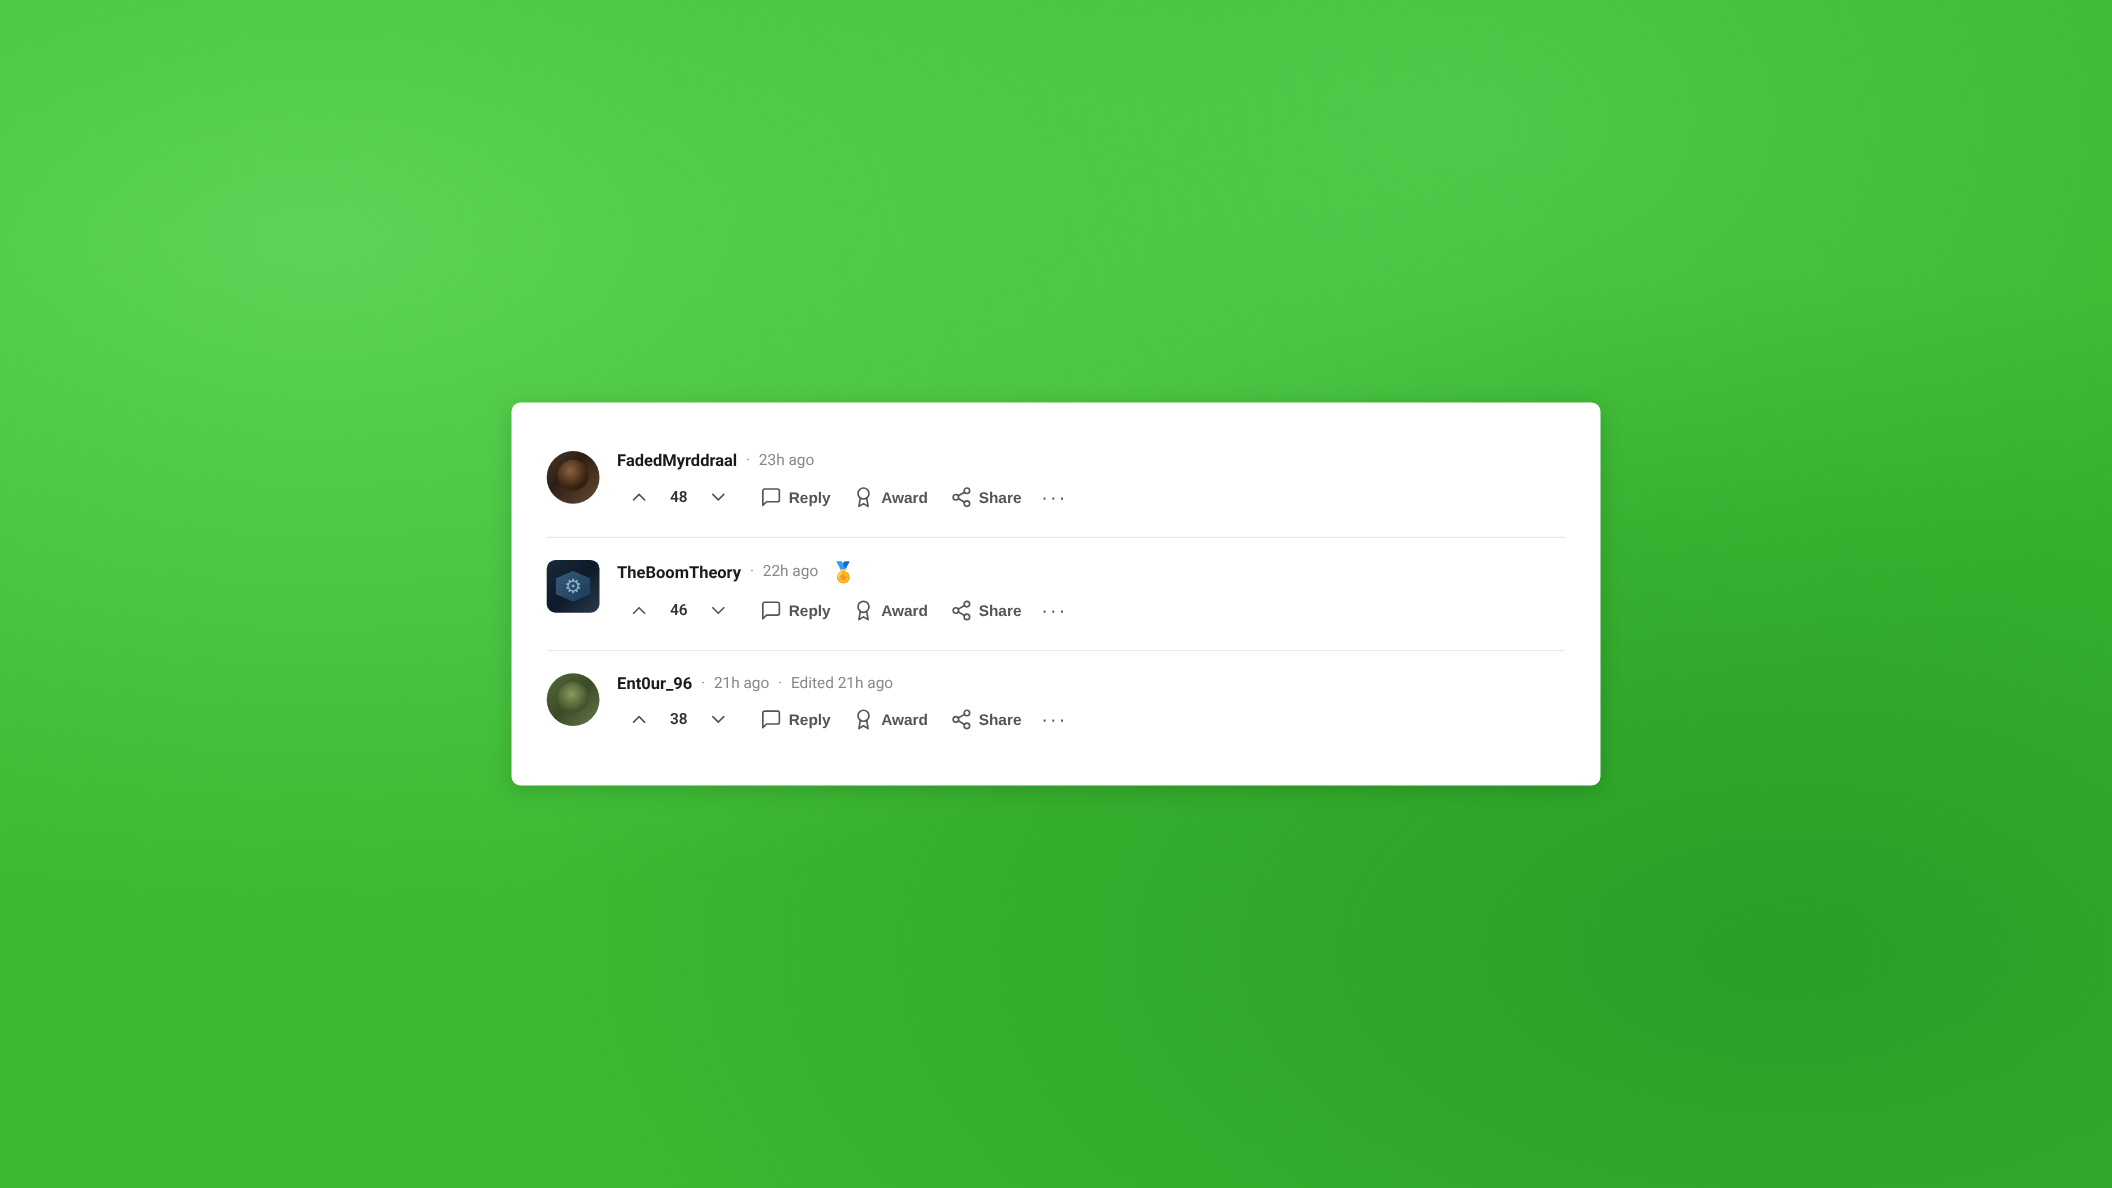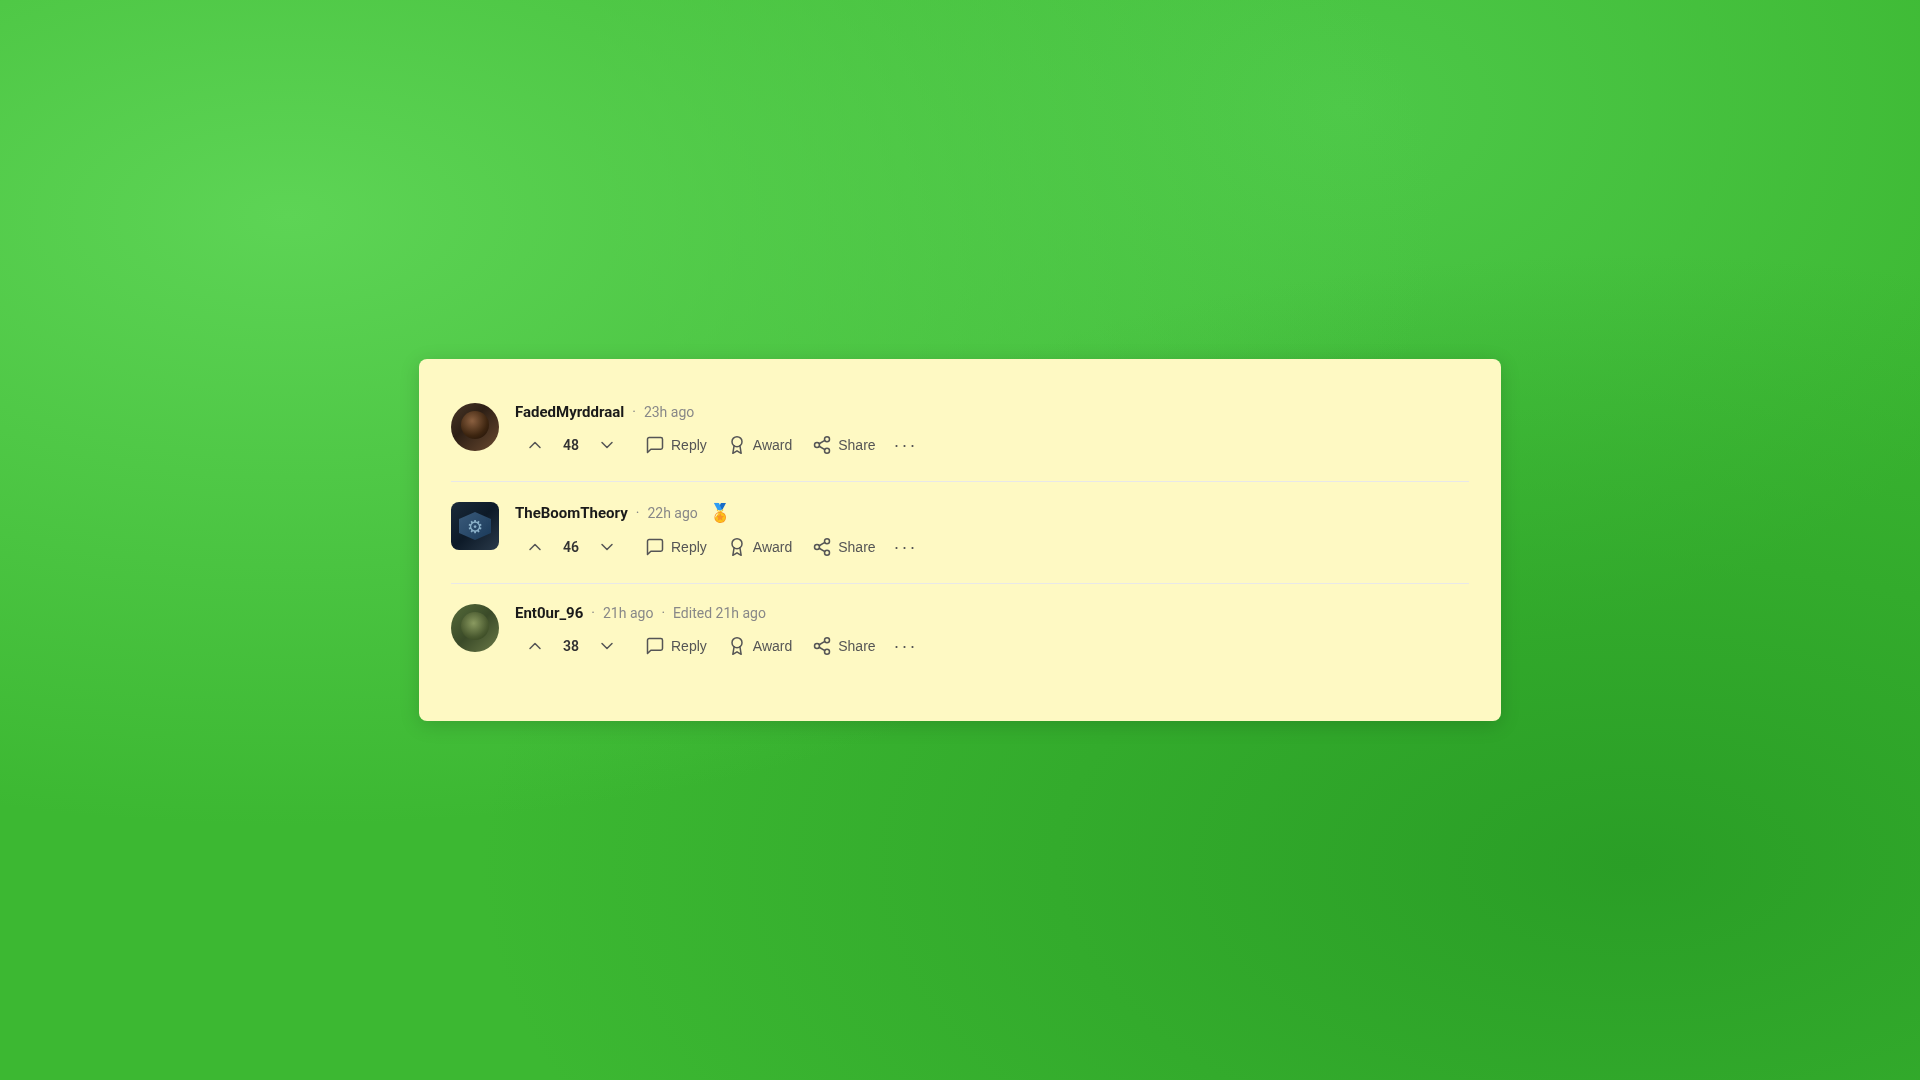--- a/index.html
+++ b/index.html
@@ -12,24 +12,24 @@
         radial-gradient(ellipse at 15% 20%, #5dd455 0%, transparent 50%),
         radial-gradient(ellipse at 85% 80%, #2a9e26 0%, transparent 50%),
         radial-gradient(ellipse at 70% 10%, #4dc848 0%, transparent 40%);
       display: flex;
       align-items: center;
       justify-content: center;
       font-family: -apple-system, BlinkMacSystemFont, 'Segoe UI', Roboto, sans-serif;
     }
 
     .comment-card {
-      background: #fef9c3;
+      background: #ffffff;
       border-radius: 8px;
-      width: 1082px;
-      padding: 24px 32px 39px 32px;
+      width: 990px;
+      padding: 24px 32px 24px 32px;
       box-shadow: 0 4px 20px rgba(0,0,0,0.15);
     }
 
     .comment {
       display: flex;
       gap: 16px;
       padding: 20px 0;
     }
 
     .avatar {
@@ -161,21 +161,21 @@
       display: flex;
       align-items: center;
       gap: 6px;
       padding: 6px 10px;
       border: none;
       background: transparent;
       cursor: pointer;
       border-radius: 20px;
       color: #555;
       font-size: 14px;
-      font-weight: 400;
+      font-weight: 700;
       transition: background 0.15s;
     }
 
     .vote-count {
       font-size: 14px;
       font-weight: 600;
       color: #333;
       min-width: 20px;
       text-align: center;
     }

